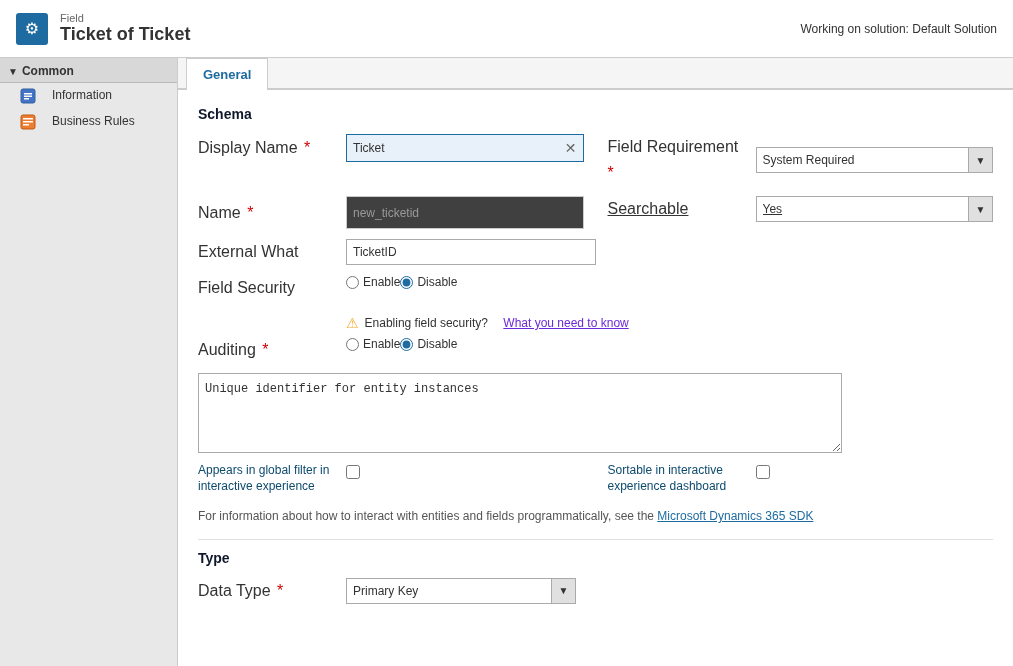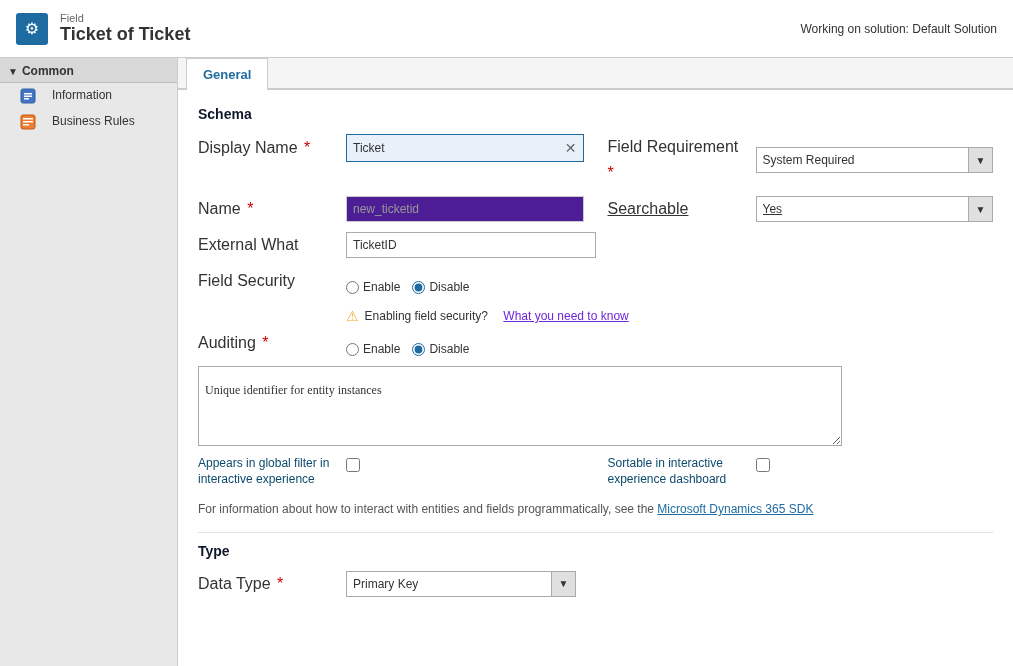--- a/index.html
+++ b/index.html
@@ -126,55 +126,55 @@
       max-width: 240px;
     }
 
     .input-with-clear {
       display: flex; border: 1px solid #1e6ba1; background: #e8f0fa; max-width: 240px; flex: 1;
     }
     .input-with-clear input { border: none; background: transparent; outline: none; padding: 2px 6px; font-size: 12px; flex: 1; height: 26px; color: #333; }
     .input-clear-btn { width: 24px; height: 26px; cursor: pointer; display: flex; align-items: center; justify-content: center; color: #666; font-size: 14px; }
 
     .form-input-readonly {
-      height: 26px;
+      height: 33px;
       border: 1px solid #ccc;
       padding: 2px 6px;
       font-size: 12px;
       color: #999;
-      background: #4c1d95;
+      background: #404040;
       flex: 1;
       max-width: 240px;
     }
 
     .form-select-wrapper {
       display: flex; align-items: center; border: 1px solid #aaa; height: 26px; background: #fff; max-width: 240px; flex: 1; position: relative;
     }
     .form-select-wrapper select {
       appearance: none; border: none; background: transparent; outline: none; padding: 2px 24px 2px 6px; font-size: 12px; color: #333; flex: 1; height: 100%; width: 100%; cursor: pointer;
     }
     .select-arrow {
       position: absolute; right: 0; top: 0; width: 24px; height: 100%; background: #e0e0e0; border-left: 1px solid #aaa; display: flex; align-items: center; justify-content: center; pointer-events: none; font-size: 10px;
     }
 
-    .radio-group { display: flex; align-items: flex-end; gap: 12px; height: 26px; }
+    .radio-group { display: flex; align-items: flex-start; height: 26px; }
     .radio-item { display: flex; align-items: center; gap: 4px; font-size: 12px; cursor: pointer; }
     .radio-item input[type="radio"] { cursor: pointer; accent-color: #1e6ba1; }
 
     .warning-row {
       display: flex; align-items: center; gap: 6px;
       padding: 4px 0 6px 148px;
       font-size: 12px;
       color: #333;
     }
     .warning-icon { color: #f5a623; font-size: 14px; }
     .warning-link { color: #6d28d9; text-decoration: underline; cursor: pointer; }
 
     .description-textarea {
-      width: 100%; max-width: 644px; min-height: 80px; height: 80px; border: 1px solid #aaa; padding: 16px 6px; font-size: 12px; color: #333; resize: vertical; font-family: Liberation Serif, serif;
+      width: 100%; max-width: 644px; min-height: 80px; height: 80px; border: 1px solid #aaa; padding: 8px 6px; font-size: 12px; color: #333; resize: vertical; font-family: Liberation Mono, monospace;
     }
 
     .checkbox-row {
       display: flex; align-items: flex-start; gap: 0; margin-bottom: 10px;
     }
     .checkbox-col { display: flex; align-items: flex-start; flex: 1; gap: 0; }
     .checkbox-label-text {
       width: 148px; font-size: 12px; color: #0c4a6e; padding-right: 8px; line-height: 1.3; flex-shrink: 0;
     }
     .checkbox-input { margin-top: 2px; width: 14px; height: 14px; cursor: pointer; }

